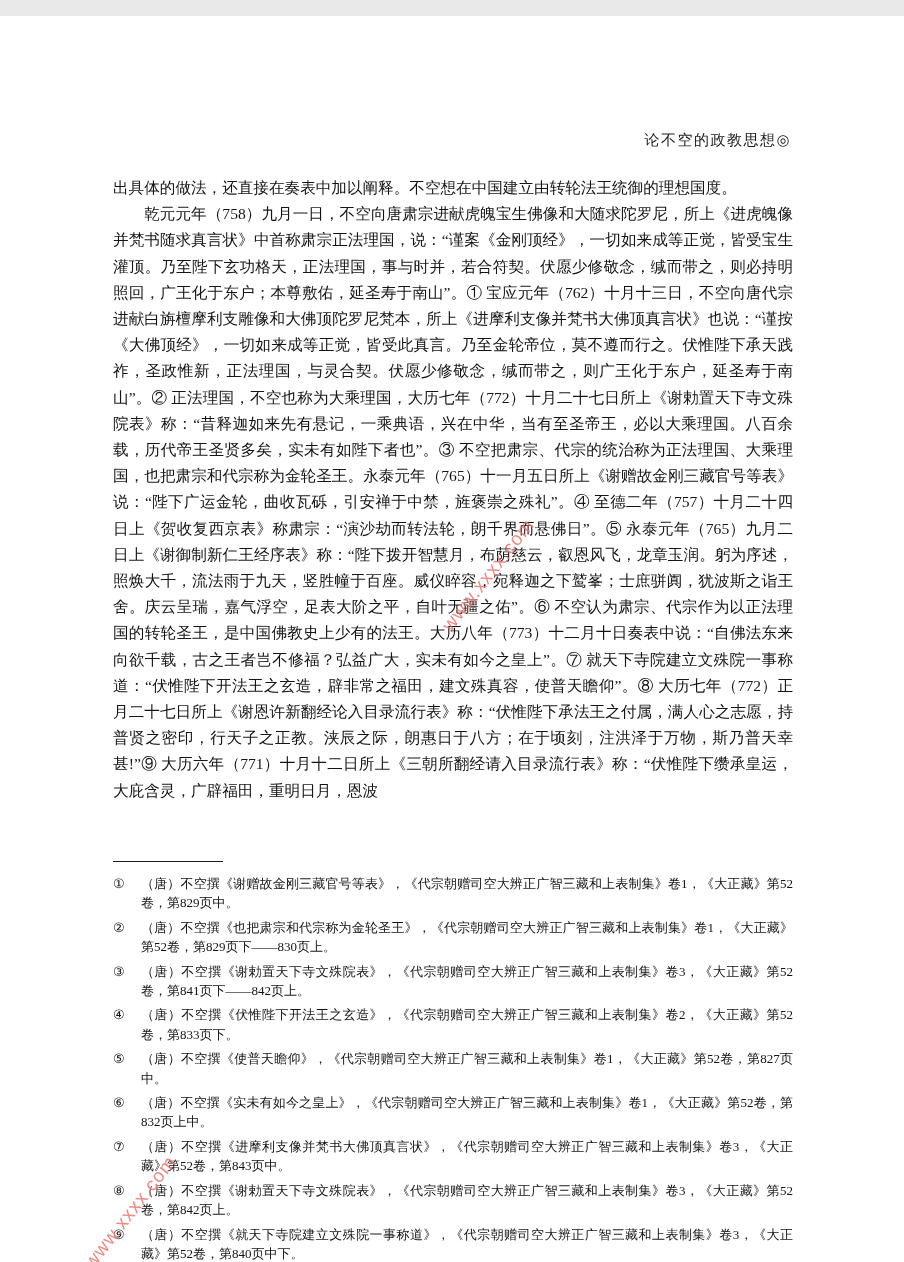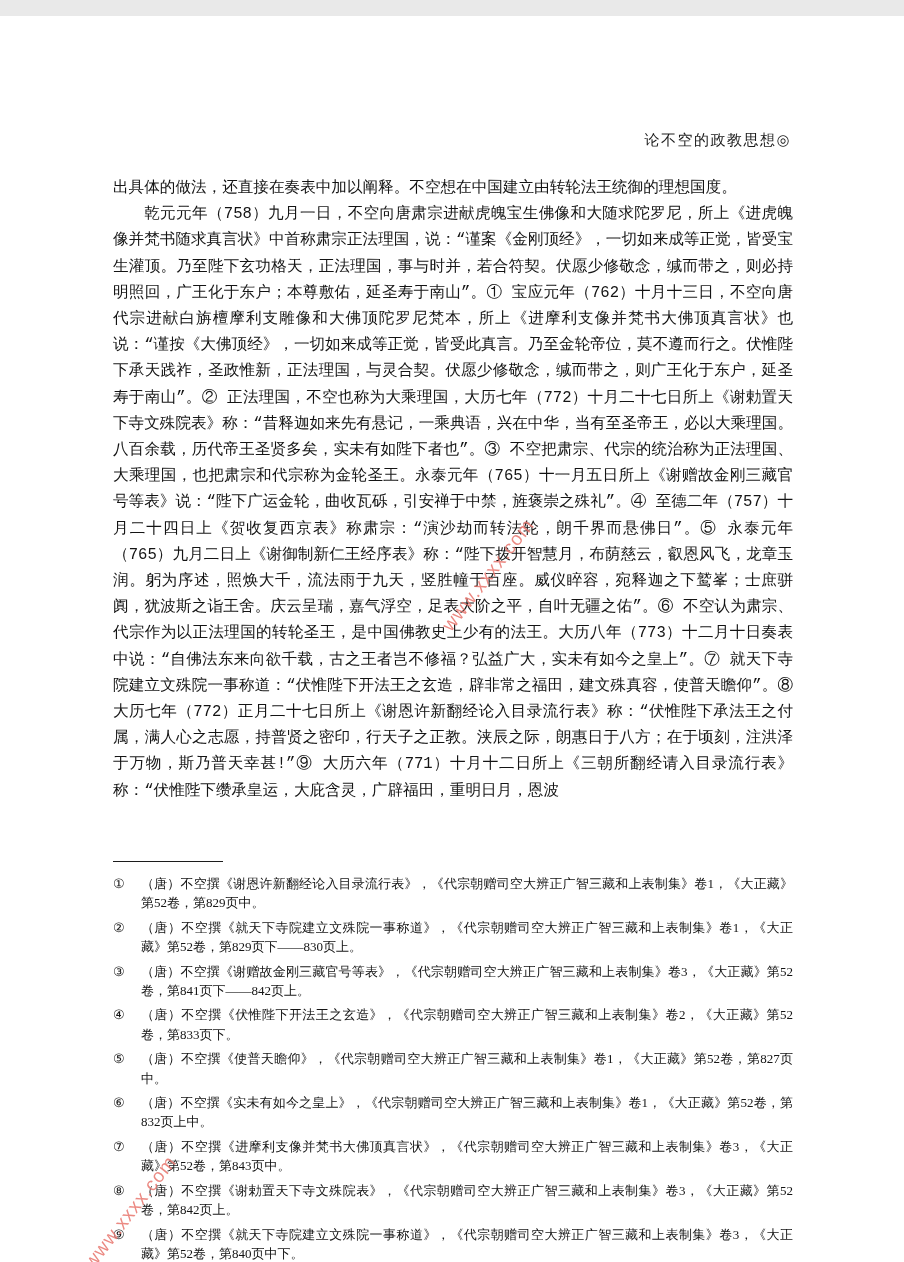--- a/index.html
+++ b/index.html
@@ -20,21 +20,20 @@
     letter-spacing:1.5px;
     color:#1a1a1a;
   }
   .body-text{
     position:absolute;
     top:159px;left:113px;width:680px;
     font-size:15.6px;
     line-height:26.2px;
     text-align:justify;
     text-justify:inter-ideograph;
-    font-family:Liberation Mono, monospace;
   }
   .para{margin:0;}
   .para.indent{text-indent:2em;}
   .fn-divider{
     position:absolute;
     top:845px;left:113px;width:110px;
     border:none;border-top:1.5px solid #1c1c1c;
     margin:0;
   }
   .footnotes{
@@ -70,29 +69,29 @@
   <div class="body-text">
       <p class="para">出具体的做法，还直接在奏表中加以阐释。不空想在中国建立由转轮法王统御的理想国度。</p>
       <p class="para indent">乾元元年（758）九月一日，不空向唐肃宗进献虎魄宝生佛像和大随求陀罗尼，所上《进虎魄像并梵书随求真言状》中首称肃宗正法理国，说：“谨案《金刚顶经》，一切如来成等正觉，皆受宝生灌顶。乃至陛下玄功格天，正法理国，事与时并，若合符契。伏愿少修敬念，缄而带之，则必持明照回，广王化于东户；本尊敷佑，延圣寿于南山”。① 宝应元年（762）十月十三日，不空向唐代宗进献白旃檀摩利支雕像和大佛顶陀罗尼梵本，所上《进摩利支像并梵书大佛顶真言状》也说：“谨按《大佛顶经》，一切如来成等正觉，皆受此真言。乃至金轮帝位，莫不遵而行之。伏惟陛下承天践祚，圣政惟新，正法理国，与灵合契。伏愿少修敬念，缄而带之，则广王化于东户，延圣寿于南山”。② 正法理国，不空也称为大乘理国，大历七年（772）十月二十七日所上《谢勅置天下寺文殊院表》称：“昔释迦如来先有悬记，一乘典语，兴在中华，当有至圣帝王，必以大乘理国。八百余载，历代帝王圣贤多矣，实未有如陛下者也”。③ 不空把肃宗、代宗的统治称为正法理国、大乘理国，也把肃宗和代宗称为金轮圣王。永泰元年（765）十一月五日所上《谢赠故金刚三藏官号等表》说：“陛下广运金轮，曲收瓦砾，引安禅于中禁，旌褒崇之殊礼”。④ 至德二年（757）十月二十四日上《贺收复西京表》称肃宗：“演沙劫而转法轮，朗千界而悬佛日”。⑤ 永泰元年（765）九月二日上《谢御制新仁王经序表》称：“陛下拨开智慧月，布荫慈云，叡恩风飞，龙章玉润。躬为序述，照焕大千，流法雨于九天，竖胜幢于百座。威仪睟容，宛释迦之下鹫峯；士庶骈阗，犹波斯之诣王舍。庆云呈瑞，嘉气浮空，足表大阶之平，自叶无疆之佑”。⑥ 不空认为肃宗、代宗作为以正法理国的转轮圣王，是中国佛教史上少有的法王。大历八年（773）十二月十日奏表中说：“自佛法东来向欲千载，古之王者岂不修福？弘益广大，实未有如今之皇上”。⑦ 就天下寺院建立文殊院一事称道：“伏惟陛下开法王之玄造，辟非常之福田，建文殊真容，使普天瞻仰”。⑧ 大历七年（772）正月二十七日所上《谢恩许新翻经论入目录流行表》称：“伏惟陛下承法王之付属，满人心之志愿，持普贤之密印，行天子之正教。浃辰之际，朗惠日于八方；在于顷刻，注洪泽于万物，斯乃普天幸甚!”⑨ 大历六年（771）十月十二日所上《三朝所翻经请入目录流行表》称：“伏惟陛下缵承皇运，大庇含灵，广辟福田，重明日月，恩波</p>
     </div>
 
   <hr class="fn-divider">
 
   <div class="footnotes">
       <div class="footnote">
         <span class="fn-marker">①</span>
-        <span class="fn-text">（唐）不空撰《谢恩许新翻经论入目录流行表》，《代宗朝赠司空大辨正广智三藏和上表制集》卷1，《大正藏》第52卷，第829页中。</span>
+        <span class="fn-text">（唐）不空撰《谢赠故金刚三藏官号等表》，《代宗朝赠司空大辨正广智三藏和上表制集》卷1，《大正藏》第52卷，第829页中。</span>
       </div>
       <div class="footnote">
         <span class="fn-marker">②</span>
-        <span class="fn-text">（唐）不空撰《就天下寺院建立文殊院一事称道》，《代宗朝赠司空大辨正广智三藏和上表制集》卷1，《大正藏》第52卷，第829页下——830页上。</span>
+        <span class="fn-text">（唐）不空撰《也把肃宗和代宗称为金轮圣王》，《代宗朝赠司空大辨正广智三藏和上表制集》卷1，《大正藏》第52卷，第829页下——830页上。</span>
       </div>
       <div class="footnote">
         <span class="fn-marker">③</span>
-        <span class="fn-text">（唐）不空撰《谢赠故金刚三藏官号等表》，《代宗朝赠司空大辨正广智三藏和上表制集》卷3，《大正藏》第52卷，第841页下——842页上。</span>
+        <span class="fn-text">（唐）不空撰《谢勅置天下寺文殊院表》，《代宗朝赠司空大辨正广智三藏和上表制集》卷3，《大正藏》第52卷，第841页下——842页上。</span>
       </div>
       <div class="footnote">
         <span class="fn-marker">④</span>
         <span class="fn-text">（唐）不空撰《伏惟陛下开法王之玄造》，《代宗朝赠司空大辨正广智三藏和上表制集》卷2，《大正藏》第52卷，第833页下。</span>
       </div>
       <div class="footnote">
         <span class="fn-marker">⑤</span>
         <span class="fn-text">（唐）不空撰《使普天瞻仰》，《代宗朝赠司空大辨正广智三藏和上表制集》卷1，《大正藏》第52卷，第827页中。</span>
       </div>
       <div class="footnote">

